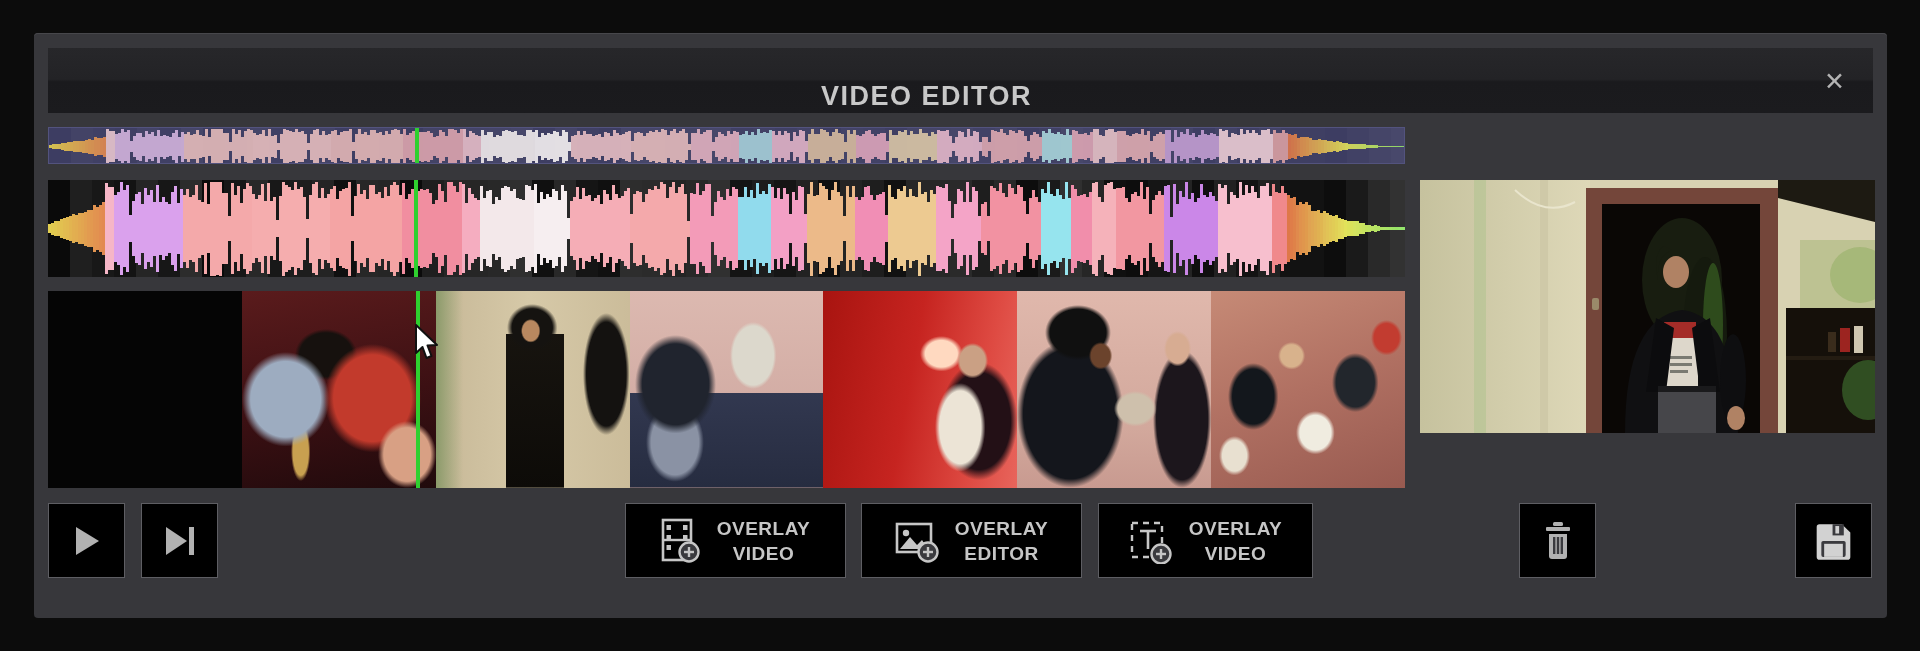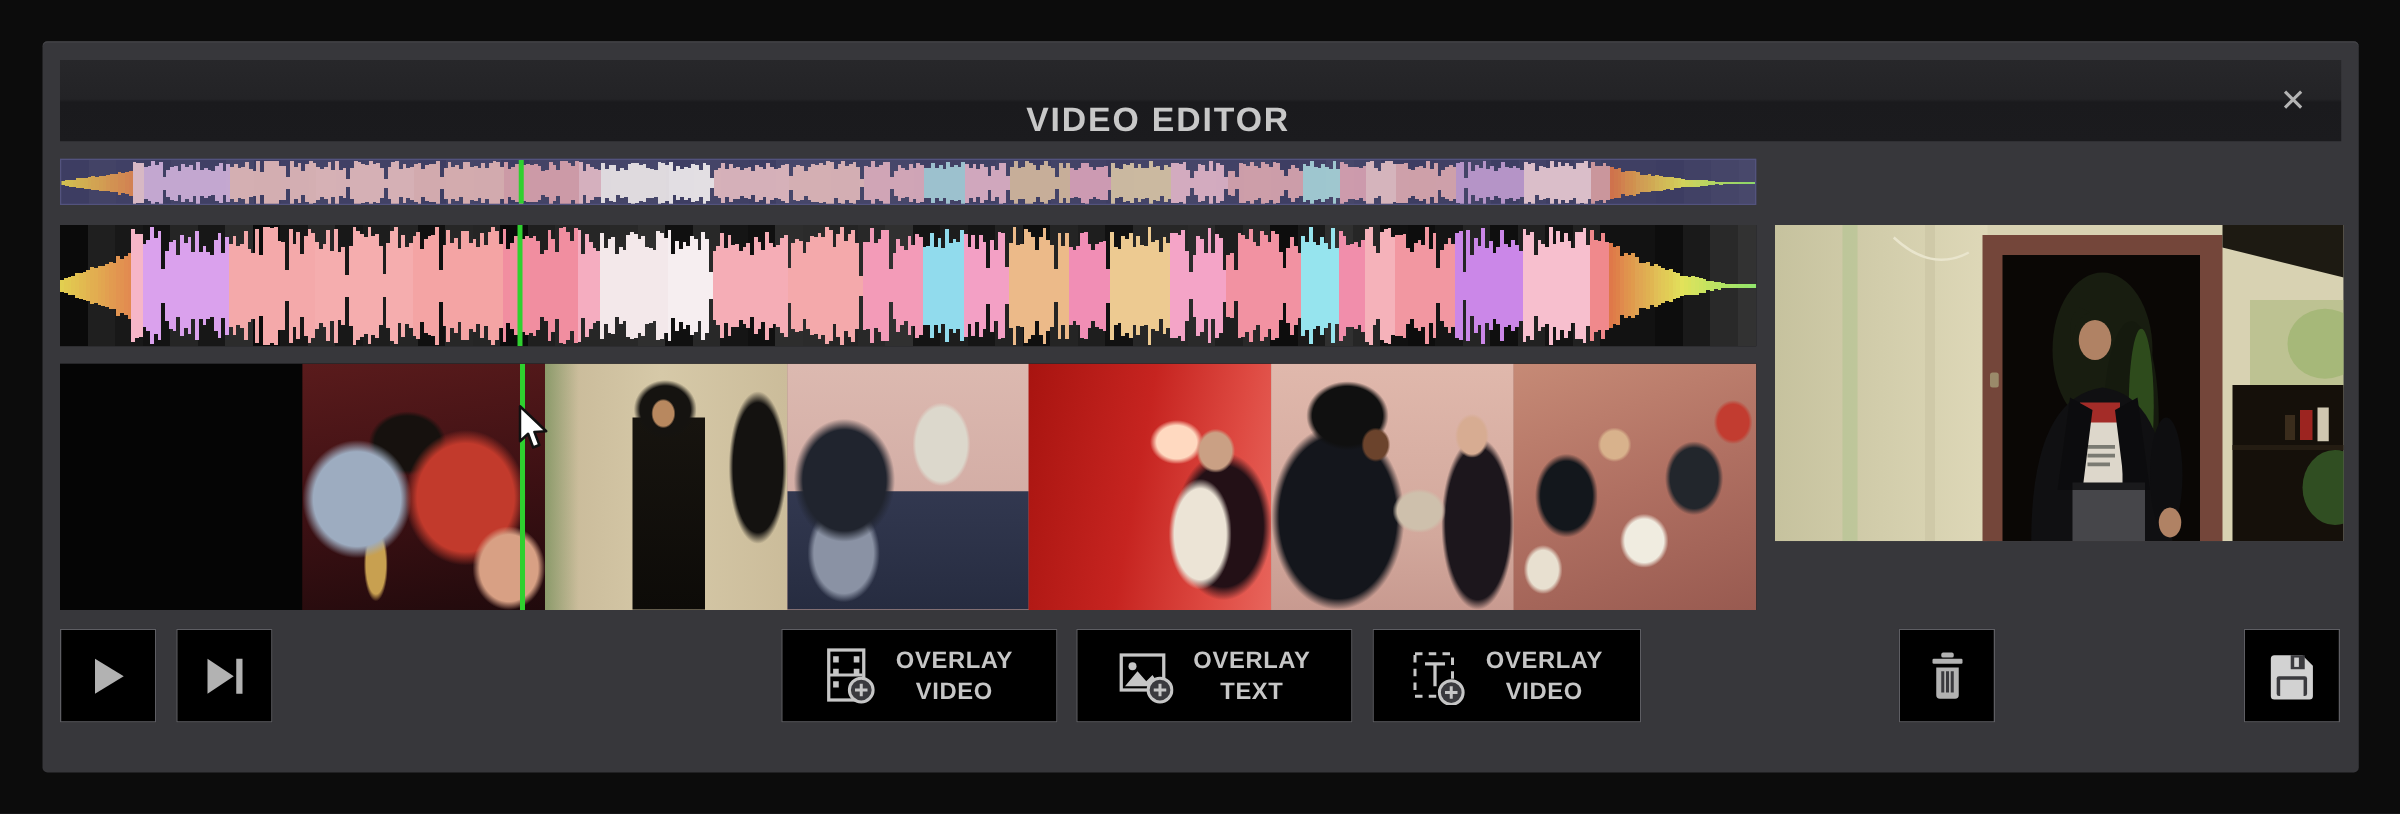--- a/index.html
+++ b/index.html
@@ -1268,21 +1268,21 @@
     <svg width="44" height="46" viewBox="0 0 44 46">
       <rect x="2" y="6" width="34" height="28" fill="none" stroke="#c6c6c6" stroke-width="2.6"></rect>
       <circle cx="11" cy="15" r="3.2" fill="#c6c6c6"></circle>
       <path d="M5,31 L15,19 L22,27 L27,22 L33,31 Z" fill="#c6c6c6"></path>
       <circle cx="33" cy="34" r="9.5" fill="#3a3a3e" stroke="#c6c6c6" stroke-width="2.4"></circle>
       <line x1="33" y1="29" x2="33" y2="39" stroke="#c6c6c6" stroke-width="2.4"></line>
       <line x1="28" y1="34" x2="38" y2="34" stroke="#c6c6c6" stroke-width="2.4"></line>
     </svg>
     <span class="btn-label">
       <span>OVERLAY</span>
-      <span>TEXT</span>
+      <span>EDITOR</span>
     </span>
   </button>
 
   <button class="btn" id="btn-ov-text">
     <svg width="44" height="46" viewBox="0 0 44 46">
       <rect x="3" y="5" width="30" height="34" fill="none" stroke="#c6c6c6" stroke-width="2.4" stroke-dasharray="6 5"></rect>
       <line x1="11" y1="13" x2="27" y2="13" stroke="#c6c6c6" stroke-width="2.6"></line>
       <line x1="19" y1="13" x2="19" y2="31" stroke="#c6c6c6" stroke-width="2.6"></line>
       <circle cx="32" cy="36" r="9.5" fill="#3a3a3e" stroke="#c6c6c6" stroke-width="2.4"></circle>
       <line x1="32" y1="31" x2="32" y2="41" stroke="#c6c6c6" stroke-width="2.4"></line>

